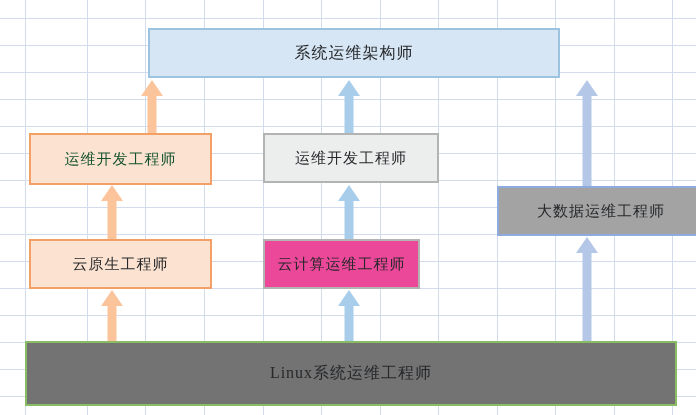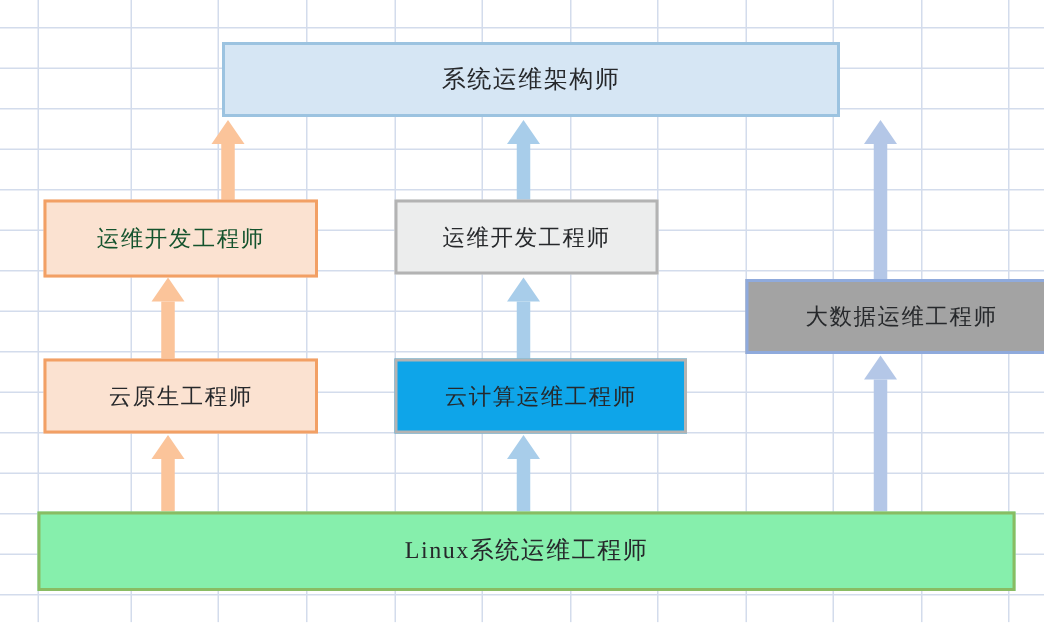--- a/index.html
+++ b/index.html
@@ -158,24 +158,24 @@
       </div>
       <div class="node" style="left: 29px; top: 133px; width: 183px; height: 52px; background: rgb(251, 226, 209); border-color: rgb(242, 160, 101); color: #14532d;">
         <span class="node-label">运维开发工程师</span>
       </div>
       <div class="node" style="left: 29px; top: 239px; width: 183px; height: 50px; background: rgb(251, 226, 209); border-color: rgb(242, 160, 101); color: rgb(38, 40, 43);">
         <span class="node-label">云原生工程师</span>
       </div>
       <div class="node" style="left: 263px; top: 133px; width: 176px; height: 50px; background: rgb(236, 237, 237); border-color: rgb(179, 179, 179); color: rgb(38, 40, 43);">
         <span class="node-label">运维开发工程师</span>
       </div>
-      <div class="node" style="left: 263px; top: 239px; width: 195px; height: 50px; background: #0ea5e9; border-color: rgb(179, 179, 179); color: rgb(38, 40, 43);">
+      <div class="node" style="left: 263px; top: 239px; width: 157px; height: 50px; background: #ec4899; border-color: rgb(179, 179, 179); color: rgb(38, 40, 43);">
         <span class="node-label">云计算运维工程师</span>
       </div>
       <div class="node" style="left: 497px; top: 186px; width: 208px; height: 50px; background: #a3a3a3; border-color: rgb(143, 170, 220); color: rgb(38, 40, 43);">
         <span class="node-label">大数据运维工程师</span>
       </div>
-      <div class="node wide" style="left: 25px; top: 341px; width: 652px; height: 53px; background: #86efac; border-color: rgb(137, 188, 99); color: rgb(38, 40, 43);">
+      <div class="node wide" style="left: 25px; top: 341px; width: 652px; height: 65px; background: #737373; border-color: rgb(137, 188, 99); color: rgb(38, 40, 43);">
         <span class="node-label">Linux系统运维工程师</span>
       </div>
     </div>
 
 </div>
 
 </body></html>

